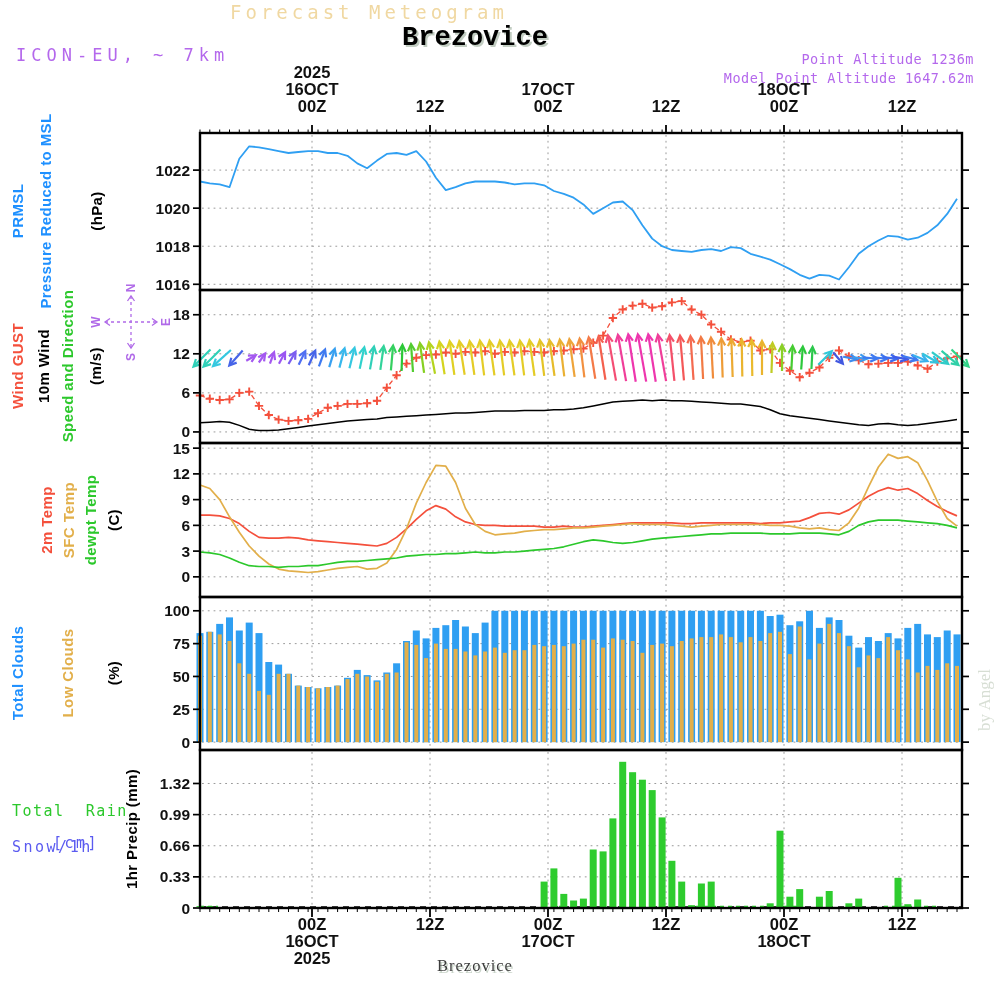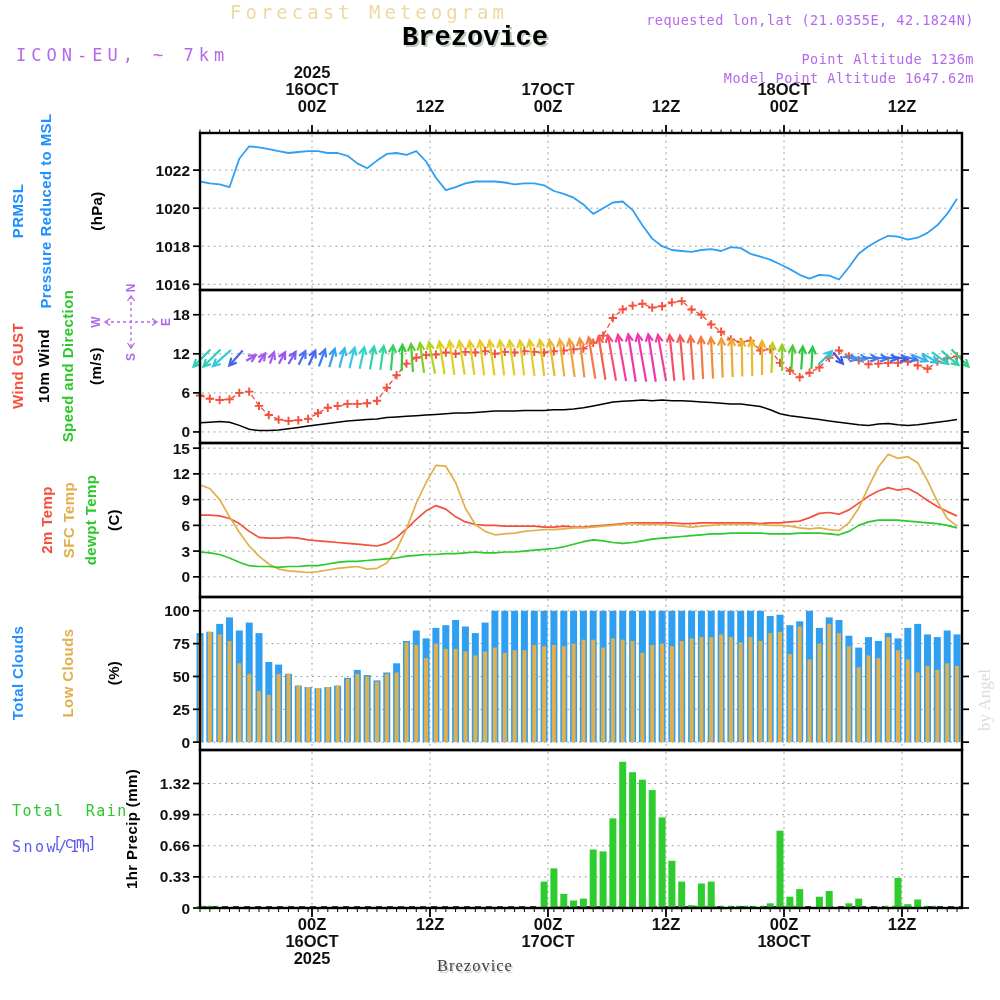--- a/index.html
+++ b/index.html
@@ -952,21 +952,20 @@
         <text x="548" y="947" text-anchor="middle" fill="#111" font-size="16.5" font-weight="600" font-family="&quot;Liberation Sans&quot;,sans-serif">17OCT</text>
         <text x="784" y="95" text-anchor="middle" fill="#111" font-size="16.5" font-weight="600" font-family="&quot;Liberation Sans&quot;,sans-serif">18OCT</text>
         <text x="784" y="947" text-anchor="middle" fill="#111" font-size="16.5" font-weight="600" font-family="&quot;Liberation Sans&quot;,sans-serif">18OCT</text>
         <text x="312" y="78" text-anchor="middle" fill="#111" font-size="16.5" font-weight="600" font-family="&quot;Liberation Sans&quot;,sans-serif">2025</text>
         <text x="312" y="964" text-anchor="middle" fill="#111" font-size="16.5" font-weight="600" font-family="&quot;Liberation Sans&quot;,sans-serif">2025</text>
       </g>
     </svg>
 
   <div class="t-forecast">Forecast Meteogram</div>
   <div class="t-station">Brezovice</div>
-  <div class="t-right" style="top:12px">requested lon,lat (21.0355E, 42.1824N)</div>
   <div class="t-right" style="top:51px">Point Altitude 1236m</div>
   <div class="t-right" style="top:70px">Model Point Altitude 1647.62m</div>
   <div class="t-model">ICON-EU, ~ 7km</div>
 
   <div class="vlab" style="left:17px;top:211px;color:#1e90ff">PRMSL</div>
   <div class="vlab" style="left:45px;top:211px;color:#1e90ff">Pressure Reduced to MSL</div>
   <div class="vlab" style="left:96px;top:211px;color:#000">(hPa)</div>
 
   <div class="vlab" style="left:17px;top:366px;color:#f4503c">Wind GUST</div>
   <div class="vlab" style="left:43px;top:366px;color:#000">10m Wind</div>

